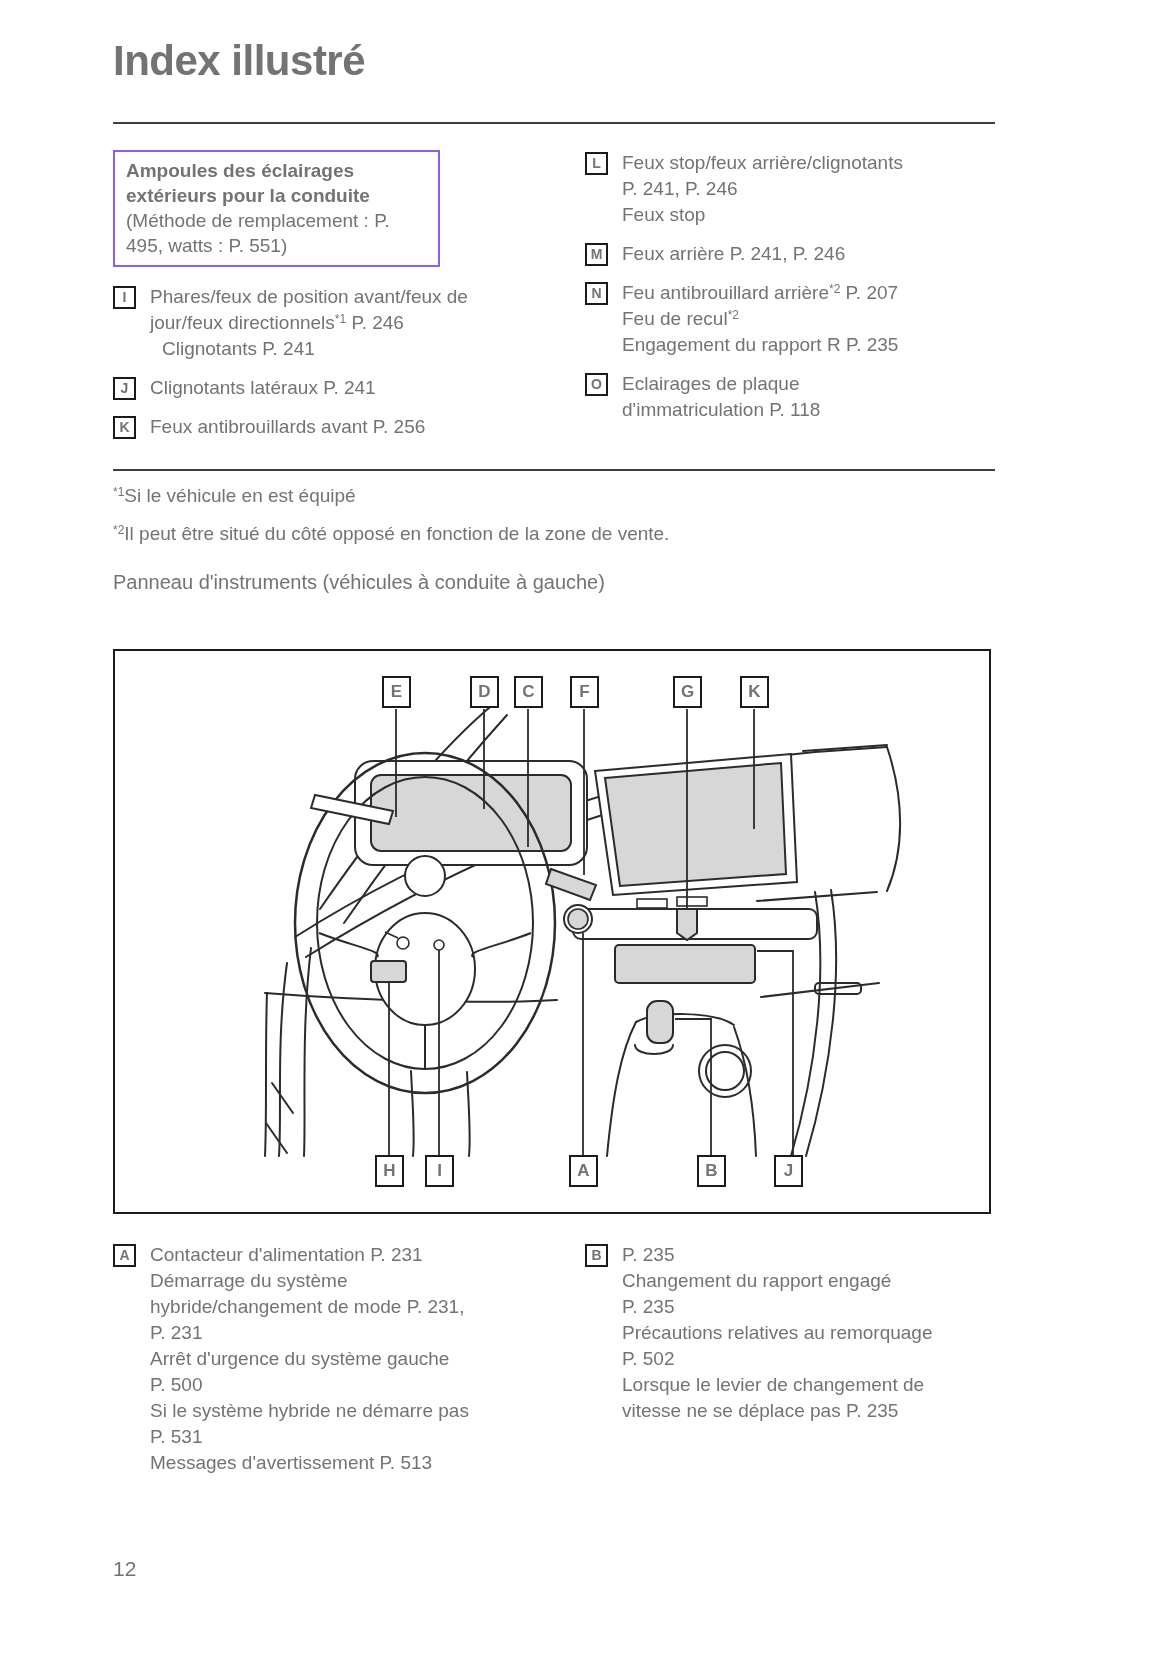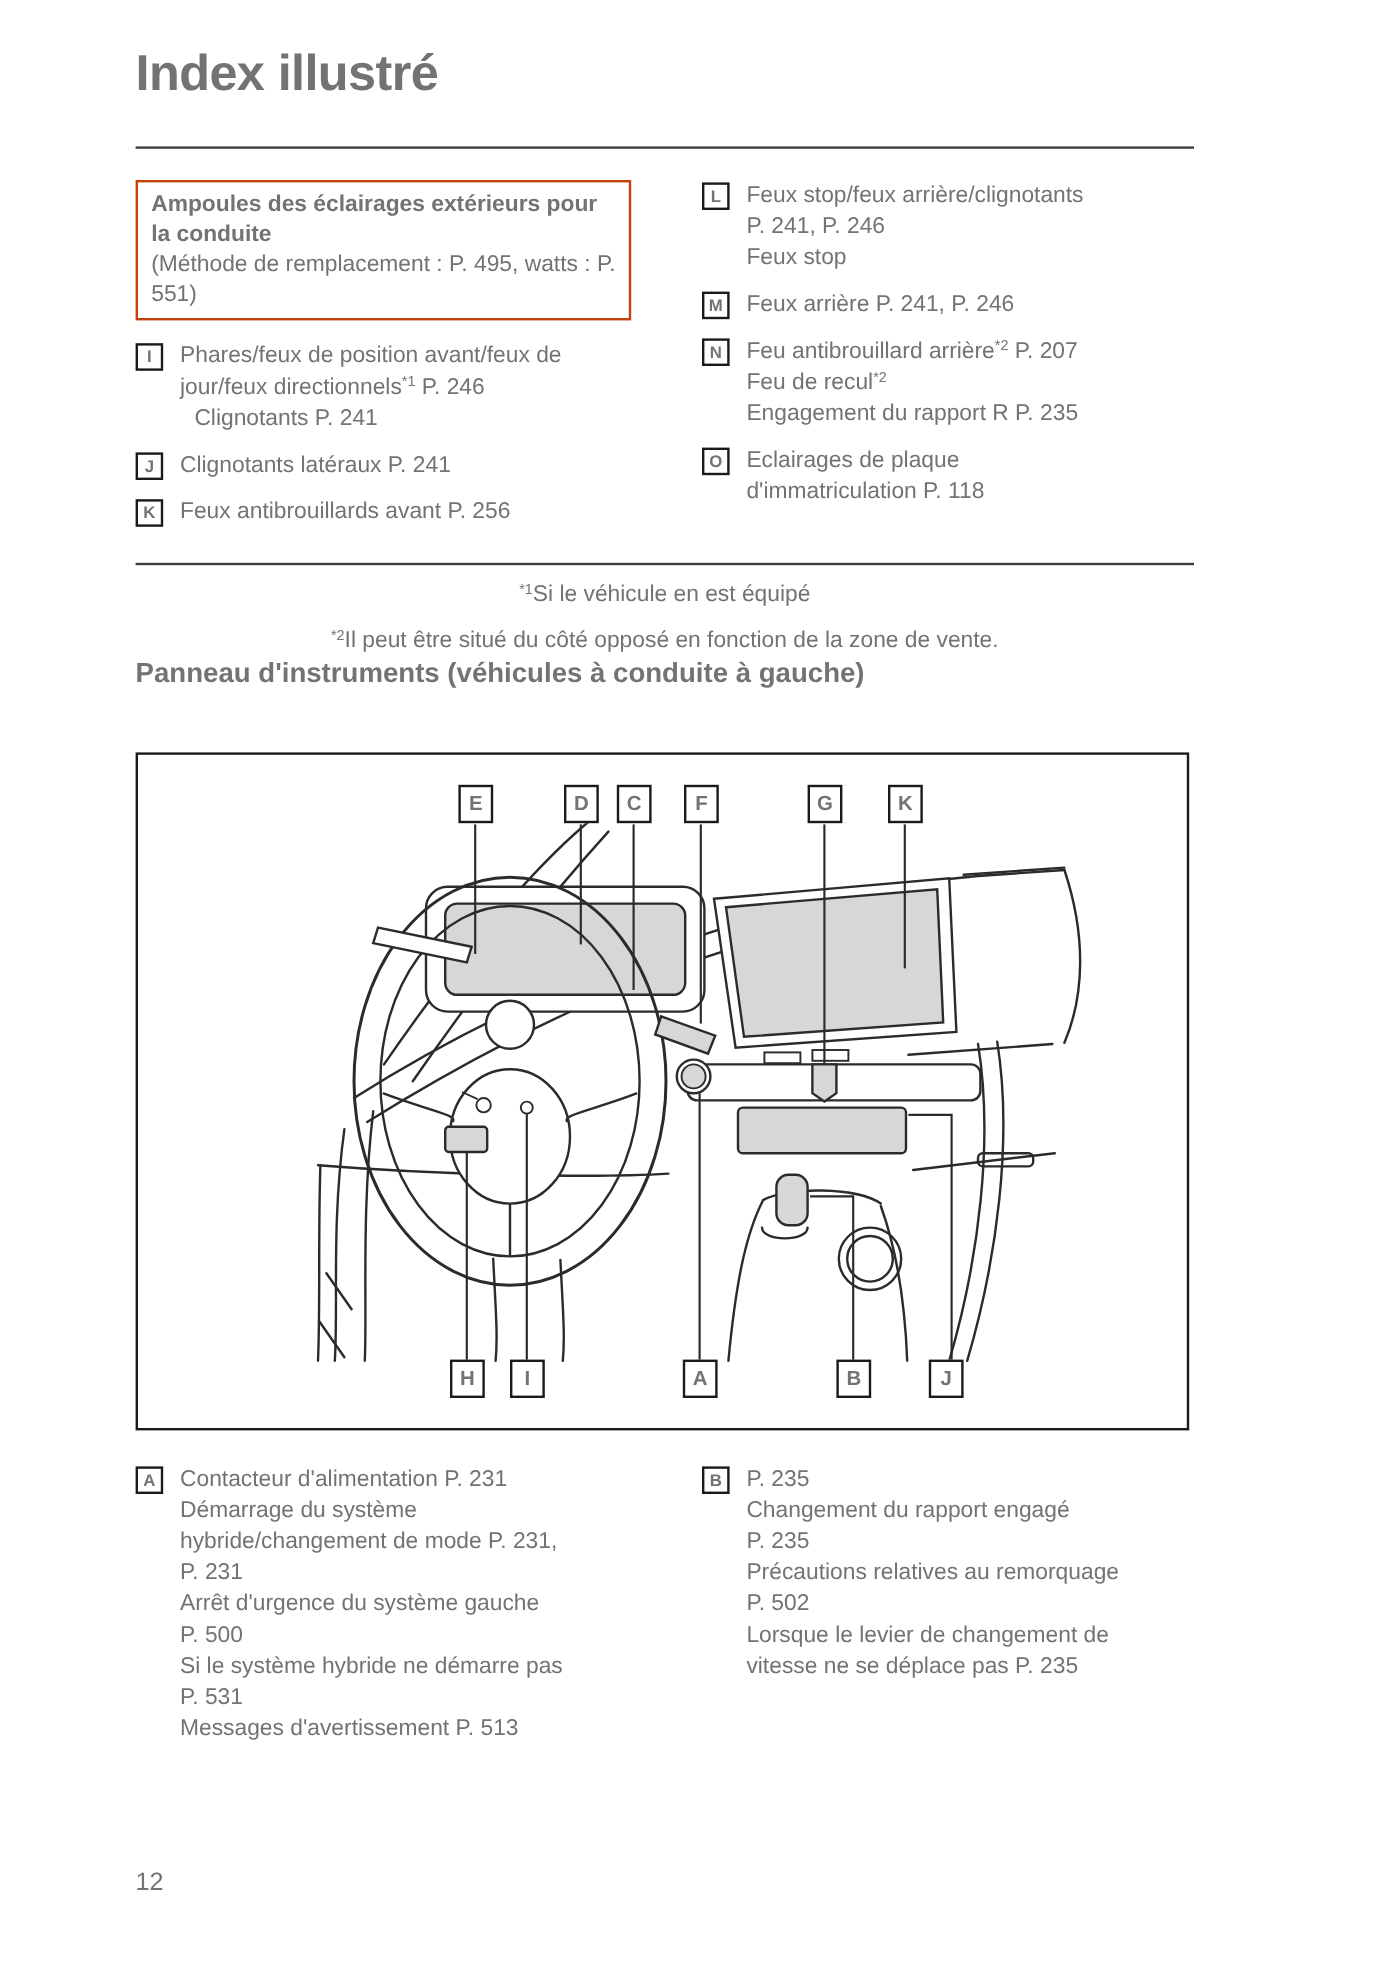--- a/index.html
+++ b/index.html
@@ -18,41 +18,41 @@
     font-size:42px;line-height:50px;
     font-weight:bold;letter-spacing:-0.5px;
   }
   .rule{height:2px;background:#3f3f3f;}
   .rule-top{margin-top:36px;}
   .rule-mid{margin-top:16px;}
   .cols{display:flex;margin-top:26px;}
   .col-left{width:446px;margin-right:26px;flex:none;}
   .col-right{flex:1;}
   .bulb-box{
-    border:2px solid #c2410c;
-    width:413px;box-sizing:border-box;
+    border:2px solid #8b5cf6;
+    width:327px;box-sizing:border-box;
     padding:6px 11px 7px 11px;
     margin-bottom:17px;
     line-height:25px;
   }
   .bulb-box .bb-title{font-weight:bold;}
   .item{display:flex;margin-bottom:13px;}
   .badge{
     width:23px;height:23px;box-sizing:border-box;
     border:2px solid #1a1a1a;background:#fff;
     font-size:14px;font-weight:bold;line-height:19px;
     display:flex;align-items:center;justify-content:center;
     margin-top:2px;flex:none;
   }
   .item-text{margin-left:14px;}
   .indent1{padding-left:12px;}
   sup.fn{font-size:12px;line-height:0;vertical-align:6px;}
-  .footnote{margin-top:12px;text-align:center;}
+  .footnote{margin-top:12px;}
   .footnote:first-of-type{margin-top:16px;}
-  .section-heading{font-weight:bold;font-size:23px;}
+  .section-heading{margin-top:22px;font-weight:normal;font-size:20px;}
   .diagram{
     position:relative;
     margin-top:54px;
     width:878px;height:565px;box-sizing:border-box;
     border:2px solid #1a1a1a;
     background:#fff;
   }
   .diagram svg{position:absolute;left:0;top:0;}
   .dlabel{
     position:absolute;

